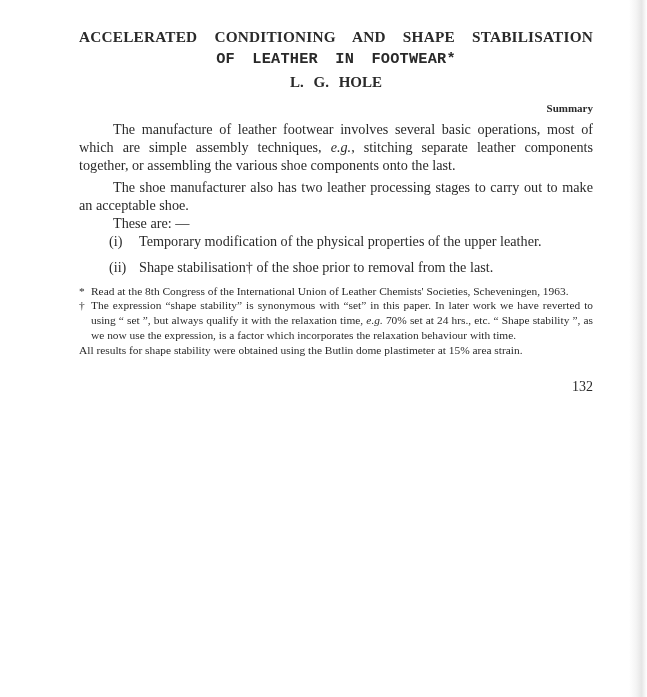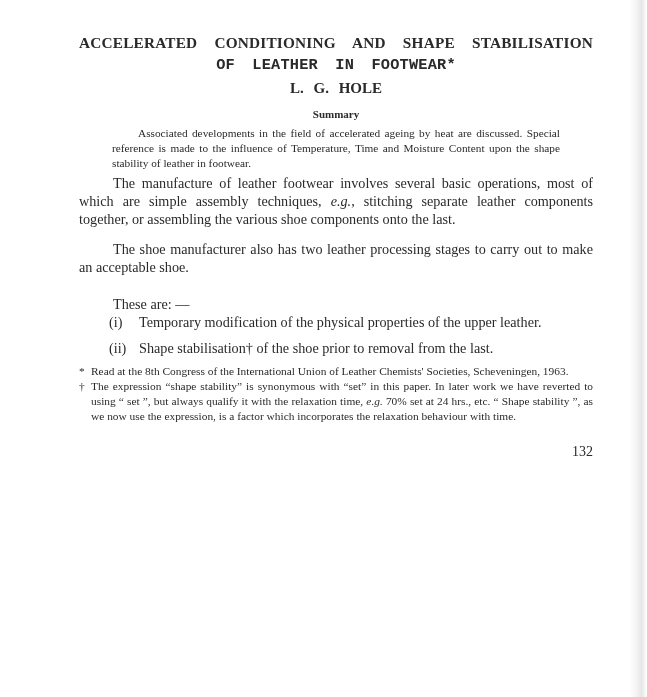--- a/index.html
+++ b/index.html
@@ -6,48 +6,48 @@
     body {
       width: 647px; height: 697px; overflow: hidden;
       background: #ffffff; position: relative;
       font-family: "Liberation Serif", "DejaVu Serif", serif;
       color: #2a2a2a;
     }
     .right-shade {
       position: absolute; top: 0; right: 0; width: 18px; height: 697px;
       background: linear-gradient(to right, #ffffff 0%, #f4f4f4 40%, #e6e6e6 70%, #ffffff 100%);
     }
-    .page { position: absolute; left: 79px; top: 16px; width: 514px; }
+    .page { position: absolute; left: 79px; top: 10px; width: 514px; }
     .title {
       font-weight: bold; font-size: 15.3px; text-align: center;
       letter-spacing: 0.2px; word-spacing: 8px;
       line-height: 22px; margin: 0; padding-top: 16px;
     }
     .title .line1 { display: block; text-align: justify; text-align-last: justify; }
     .title .line2 { display: block; font-family: Liberation Mono, monospace; }
     .author {
       font-weight: bold; font-size: 15px; text-align: center;
       word-spacing: 6px; margin: 1px 0 0 0; line-height: 22px;
     }
     .summary-head {
-      font-weight: bold; font-size: 11px; text-align: center;
+      font-weight: bold; font-size: 11px; text-align: right;
       margin: 7px 0 0 0; line-height: 16px;
     }
     .summary { margin: 4px 0 0 0; padding: 0 33px 0 33px; }
     .summary p {
       margin: 0; font-size: 11.3px; line-height: 15.2px;
       text-align: justify; text-indent: 26px;
     }
     .body { margin-top: 2px; }
     .body p {
       margin: 0; font-size: 14.2px; line-height: 18.2px;
       text-align: justify; text-indent: 34px;
     }
-    .body p.gap { margin-top: 12px; }
-    .body p.these { text-indent: 34px; margin-top: 18px; }
+    .body p.gap { margin-top: 3px; }
+    .body p.these { text-indent: 34px; margin-top: 0; }
     .body .item {
       display: flex; margin-left: 30px; font-size: 14.2px; line-height: 18.2px;
     }
     .body .item .num { width: 30px; flex: none; }
     .body .item .txt { flex: 1; text-align: justify; }
     .body .item.gap { margin-top: 8px; }
     .footnotes { margin-top: 7px; }
     .fn {
       display: flex; font-size: 11.4px; line-height: 14.8px;
     }
@@ -67,21 +67,20 @@
 
 <div class="page">
   <h1 class="title">
     <span class="line1">ACCELERATED CONDITIONING AND SHAPE STABILISATION</span>
     <span class="line2">OF LEATHER IN FOOTWEAR*</span>
   </h1>
   <div class="author">L. G. HOLE</div>
 
   <div class="summary-head">Summary</div>
   <div class="summary">
-    <p>Associated developments in the field of accelerated ageing by heat are discussed. Special reference is made to the influence of Temperature, Time and Moisture Content upon the shape stability of leather in footwear.</p>
   </div>
 
   <div class="body">
     <p><span>The manufacture of leather footwear involves several basic operations, most of which are simple assembly techniques, </span><i>e.g.</i><span>, stitching separate leather components together, or assembling the various shoe components onto the last.</span></p>
     <p class="gap">The shoe manufacturer also has two leather processing stages to carry out to make an acceptable shoe.</p>
     <p class="these">These are: —</p>
     <div class="item">
       <span class="num">(i)</span>
       <span class="txt">Temporary modification of the physical properties of the upper leather.</span>
     </div>
@@ -93,16 +92,19 @@
 
   <div class="footnotes">
     <div class="fn">
       <span class="mark">*</span>
       <span class="txt">Read at the 8th Congress of the International Union of Leather Chemists' Societies, Scheveningen, 1963.</span>
     </div>
     <div class="fn">
       <span class="mark">†</span>
       <span class="txt"><span>The expression “shape stability” is synonymous with “set” in this paper. In later work we have reverted to using “ set ”, but always qualify it with the relaxation time, </span><i>e.g.</i><span> 70% set at 24 hrs., etc. “ Shape stability ”, as we now use the expression, is a factor which incorporates the relaxation behaviour with time.</span></span>
     </div>
+    <div class="fn plain">
+      <span class="txt">All results for shape stability were obtained using the Butlin dome plastimeter at 15% area strain.</span>
+    </div>
   </div>
 
   <div class="page-number">132</div>
 </div>
 
 </body></html>

